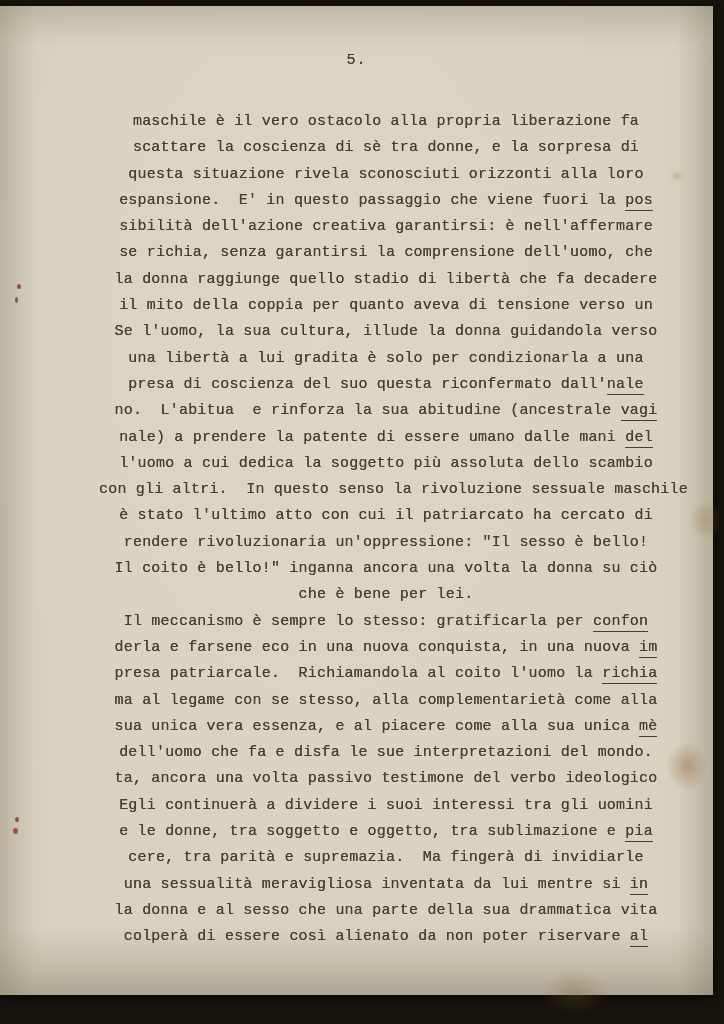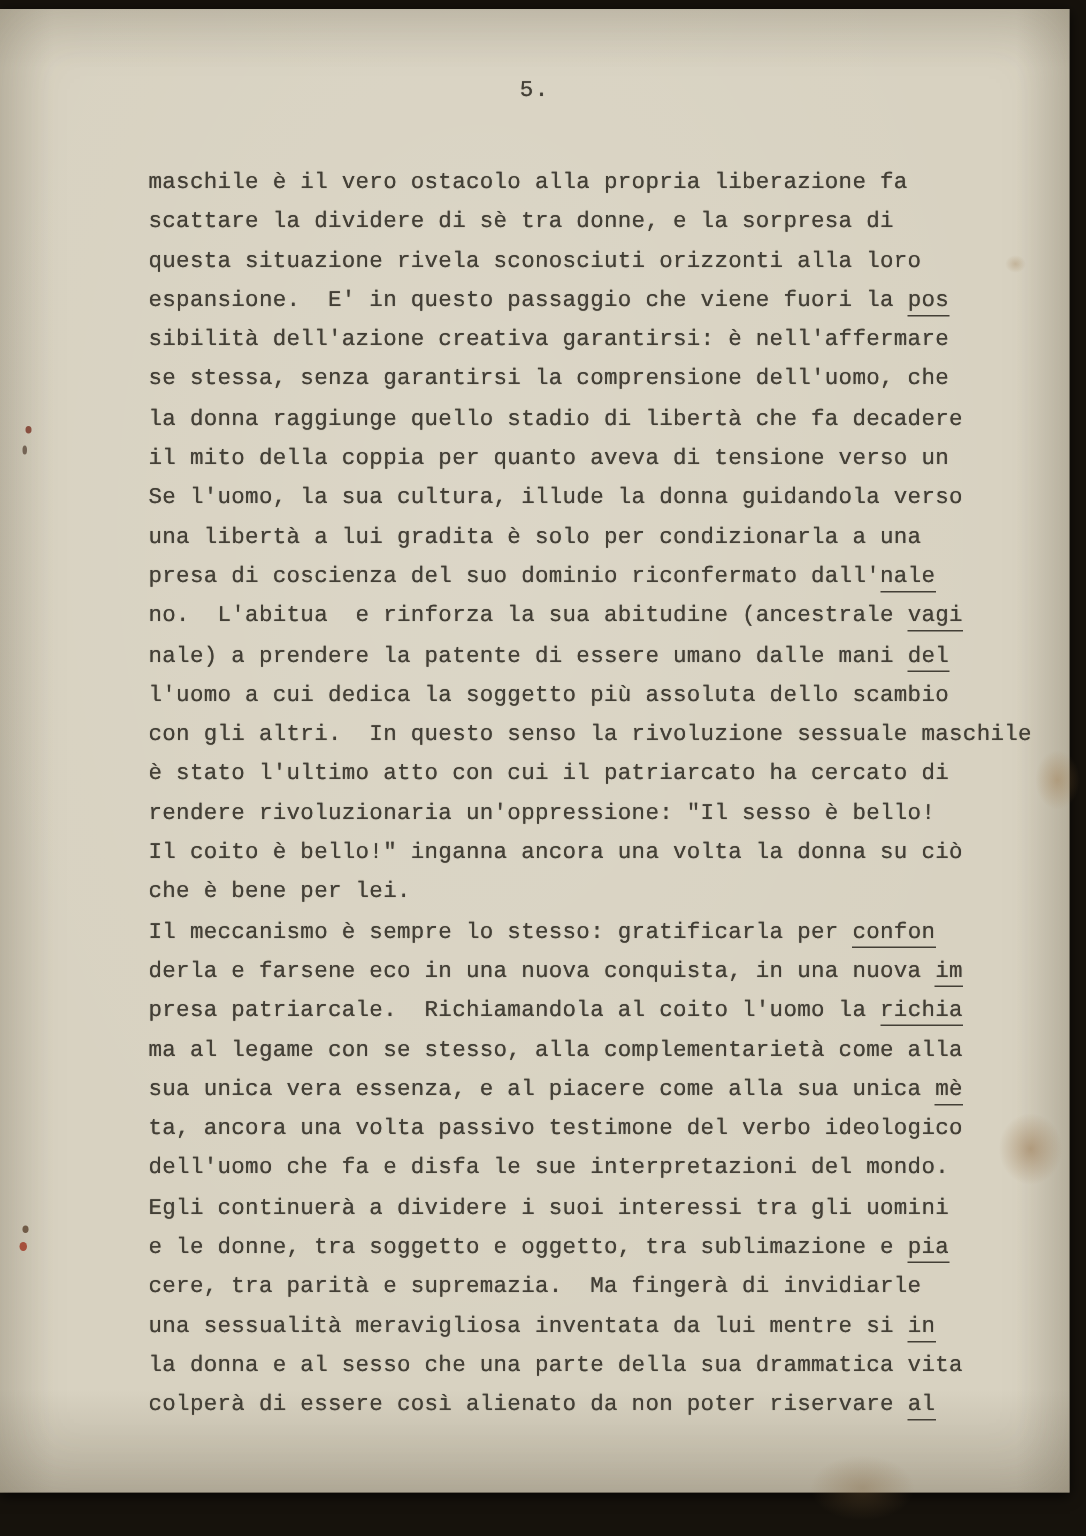--- a/index.html
+++ b/index.html
@@ -27,20 +27,21 @@
   }
   .text-body{
     margin-top:40px;
     padding-left:99px;
     padding-right:40px;
     font-size:15px;
     line-height:26.3px;
     letter-spacing:0.2px;
     color:var(--ink,#433f36);
     text-shadow:0 0 0.5px rgba(66,62,53,0.85);
+    text-align:center;
   }
   .line{white-space:pre;height:26.3px;}
   .u{border-bottom:1.2px solid currentColor;padding-bottom:1px;}
   .stain{position:absolute;border-radius:50%;pointer-events:none;}
   .stain-1{right:4px;top:500px;width:30px;height:40px;
     background:radial-gradient(ellipse, rgba(152,112,62,0.38), rgba(152,112,62,0) 70%);}
   .stain-2{right:14px;top:740px;width:46px;height:52px;
     background:radial-gradient(ellipse, rgba(140,100,55,0.45), rgba(140,100,55,0) 65%);}
   .stain-3{left:540px;top:970px;width:70px;height:44px;
     background:radial-gradient(ellipse, rgba(128,98,58,0.32), rgba(128,98,58,0) 70%);}
@@ -52,45 +53,45 @@
   .dot-3{left:15px;top:817px;width:4px;height:5px;background:rgba(90,65,45,0.8);}
   .dot-4{left:13px;top:828px;width:5px;height:6px;background:rgba(160,60,40,0.85);}
 </style>
 </head>
 <body>
 
 <div class="paper">
   <div class="page-number">5.</div>
   <div class="text-body">
       <div class="line"><span>maschile è il vero ostacolo alla propria liberazione fa</span></div>
-      <div class="line"><span>scattare la dividere di sè tra donne, e la sorpresa di</span></div>
+      <div class="line"><span>scattare la coscienza di sè tra donne, e la sorpresa di</span></div>
       <div class="line"><span>questa situazione rivela sconosciuti orizzonti alla loro</span></div>
       <div class="line"><span>espansione.  E' in questo passaggio che viene fuori la </span><span class="u">pos</span></div>
       <div class="line"><span>sibilità dell'azione creativa garantirsi: è nell'affermare</span></div>
-      <div class="line"><span>se stessa, senza garantirsi la comprensione dell'uomo, che</span></div>
+      <div class="line"><span>se richia, senza garantirsi la comprensione dell'uomo, che</span></div>
       <div class="line"><span>la donna raggiunge quello stadio di libertà che fa decadere</span></div>
       <div class="line"><span>il mito della coppia per quanto aveva di tensione verso un</span></div>
       <div class="line"><span>Se l'uomo, la sua cultura, illude la donna guidandola verso</span></div>
       <div class="line"><span>una libertà a lui gradita è solo per condizionarla a una</span></div>
-      <div class="line"><span>presa di coscienza del suo dominio riconfermato dall'</span><span class="u">nale</span></div>
+      <div class="line"><span>presa di coscienza del suo questa riconfermato dall'</span><span class="u">nale</span></div>
       <div class="line"><span>no.  L'abitua  e rinforza la sua abitudine (ancestrale </span><span class="u">vagi</span></div>
       <div class="line"><span>nale) a prendere la patente di essere umano dalle mani </span><span class="u">del</span></div>
       <div class="line"><span>l'uomo a cui dedica la soggetto più assoluta dello scambio</span></div>
       <div class="line"><span>con gli altri.  In questo senso la rivoluzione sessuale maschile</span></div>
       <div class="line"><span>è stato l'ultimo atto con cui il patriarcato ha cercato di</span></div>
       <div class="line"><span>rendere rivoluzionaria un'oppressione: "Il sesso è bello!</span></div>
       <div class="line"><span>Il coito è bello!" inganna ancora una volta la donna su ciò</span></div>
       <div class="line"><span>che è bene per lei.</span></div>
       <div class="line"><span>Il meccanismo è sempre lo stesso: gratificarla per </span><span class="u">confon</span></div>
       <div class="line"><span>derla e farsene eco in una nuova conquista, in una nuova </span><span class="u">im</span></div>
       <div class="line"><span>presa patriarcale.  Richiamandola al coito l'uomo la </span><span class="u">richia</span></div>
       <div class="line"><span>ma al legame con se stesso, alla complementarietà come alla</span></div>
       <div class="line"><span>sua unica vera essenza, e al piacere come alla sua unica </span><span class="u">mè</span></div>
+      <div class="line"><span>dell'uomo che fa e disfa le sue interpretazioni del mondo.</span></div>
       <div class="line"><span>ta, ancora una volta passivo testimone del verbo ideologico</span></div>
-      <div class="line"><span>dell'uomo che fa e disfa le sue interpretazioni del mondo.</span></div>
       <div class="line"><span>Egli continuerà a dividere i suoi interessi tra gli uomini</span></div>
       <div class="line"><span>e le donne, tra soggetto e oggetto, tra sublimazione e </span><span class="u">pia</span></div>
       <div class="line"><span>cere, tra parità e supremazia.  Ma fingerà di invidiarle</span></div>
       <div class="line"><span>una sessualità meravigliosa inventata da lui mentre si </span><span class="u">in</span></div>
       <div class="line"><span>la donna e al sesso che una parte della sua drammatica vita</span></div>
       <div class="line"><span>colperà di essere così alienato da non poter riservare </span><span class="u">al</span></div>
     </div>
 </div>
 
 <span class="stain stain-1"></span>

